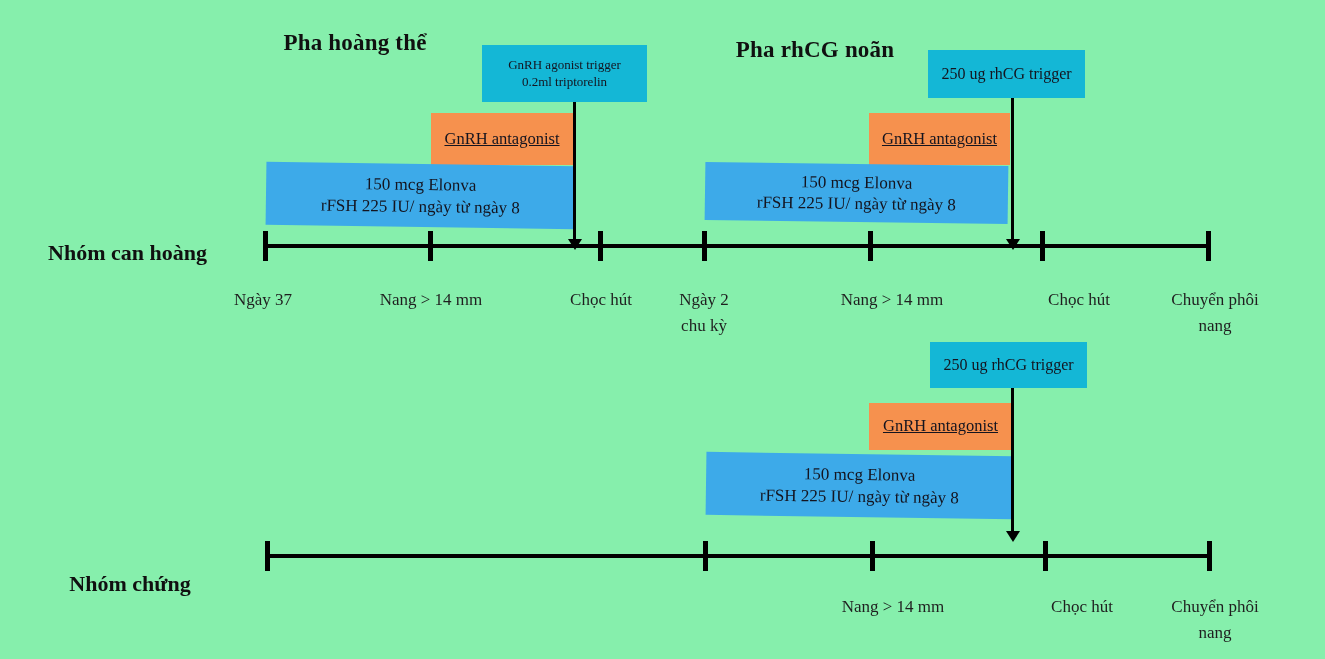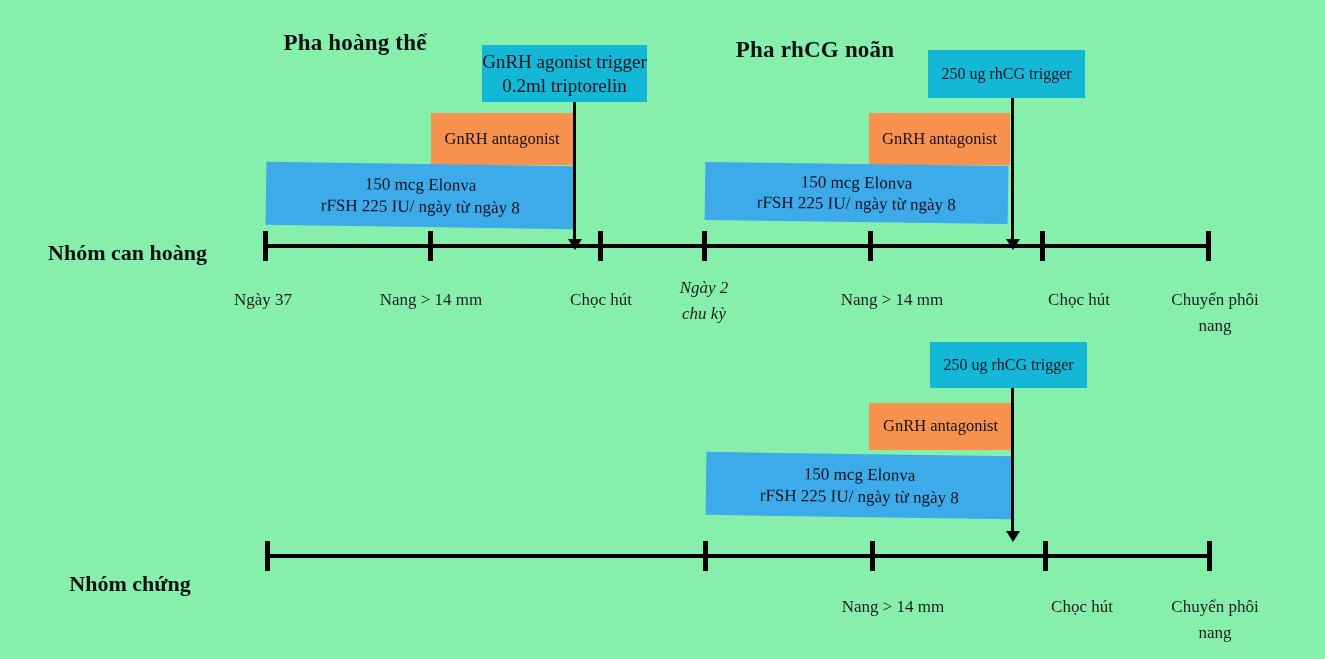--- a/index.html
+++ b/index.html
@@ -12,21 +12,21 @@
     text-align:center;color:#101010;
   }
   .group-label{
     position:absolute;font-size:22px;font-weight:bold;text-align:center;color:#101010;
   }
   .box{
     position:absolute;display:flex;align-items:center;justify-content:center;
     text-align:center;white-space:pre-line;color:#14141f;line-height:1.25;
   }
   .box.cyan{background:var(--cyan,#14b7d6);}
-  .box.orange{background:var(--orange,#f6914e);}
+  .box.orange{background:var(--orange,#f6914e);text-decoration:underline;}
   .box.blue{background:var(--blue,#3daae9);transform:rotate(0.8deg);}
   .tl-line{position:absolute;height:4px;background:#000;}
   .tl-tick{position:absolute;width:5px;height:30px;background:#000;}
   .varrow{position:absolute;width:3px;background:#000;}
   .varrow::after{
     content:"";position:absolute;left:50%;bottom:-11px;transform:translateX(-50%);
     border-left:7px solid transparent;border-right:7px solid transparent;
     border-top:11px solid #000;
   }
   .tick-label{
@@ -35,21 +35,21 @@
   }
 </style>
 </head>
 <body>
 
 <div class="canvas">
 
   <div class="phase-heading" style="left:270px;top:30px;width:170px;">Pha hoàng thể</div>
   <div class="phase-heading" style="left:730px;top:37px;width:170px;">Pha rhCG noãn</div>
 
-  <div class="box cyan" style="left:482px;top:45px;width:165px;height:57px;font-size:19px;">GnRH agonist trigger
+  <div class="box cyan" style="left:482px;top:45px;width:165px;height:57px;font-size:13px;">GnRH agonist trigger
 0.2ml triptorelin</div>
   <div class="box orange" style="left:431px;top:113px;width:142px;height:52px;font-size:16.5px;">GnRH antagonist</div>
   <div class="box blue" style="left:266px;top:164px;width:309px;height:63px;font-size:17px;">150 mcg Elonva
 rFSH 225 IU/ ngày từ ngày 8</div>
   <div class="varrow" style="left:573px;top:102px;height:137px;"></div>
 
   <div class="box cyan" style="left:928px;top:50px;width:157px;height:48px;font-size:16px;">250 ug rhCG trigger</div>
   <div class="box orange" style="left:869px;top:113px;width:141px;height:52px;font-size:16.5px;">GnRH antagonist</div>
   <div class="box blue" style="left:705px;top:164px;width:303px;height:58px;font-size:17px;">150 mcg Elonva
 rFSH 225 IU/ ngày từ ngày 8</div>
@@ -61,21 +61,21 @@
   <div class="tl-tick" style="left:428px;top:231px;"></div>
   <div class="tl-tick" style="left:598px;top:231px;"></div>
   <div class="tl-tick" style="left:702px;top:231px;"></div>
   <div class="tl-tick" style="left:868px;top:231px;"></div>
   <div class="tl-tick" style="left:1040px;top:231px;"></div>
   <div class="tl-tick" style="left:1206px;top:231px;"></div>
 
   <div class="tick-label" style="left:263px;top:287px;">Ngày 37</div>
   <div class="tick-label" style="left:431px;top:287px;">Nang &gt; 14 mm</div>
   <div class="tick-label" style="left:601px;top:287px;">Chọc hút</div>
-  <div class="tick-label" style="left:704px;top:275px;font-style:italic;">Ngày 2
+  <div class="tick-label" style="left:704px;top:287px;">Ngày 2
 chu kỳ</div>
   <div class="tick-label" style="left:892px;top:287px;">Nang &gt; 14 mm</div>
   <div class="tick-label" style="left:1079px;top:287px;">Chọc hút</div>
   <div class="tick-label" style="left:1215px;top:287px;">Chuyển phôi
 nang</div>
 
   <div class="box cyan" style="left:930px;top:342px;width:157px;height:46px;font-size:16px;">250 ug rhCG trigger</div>
   <div class="box orange" style="left:869px;top:403px;width:143px;height:47px;font-size:16.5px;">GnRH antagonist</div>
   <div class="box blue" style="left:706px;top:454px;width:307px;height:63px;font-size:17px;">150 mcg Elonva
 rFSH 225 IU/ ngày từ ngày 8</div>

